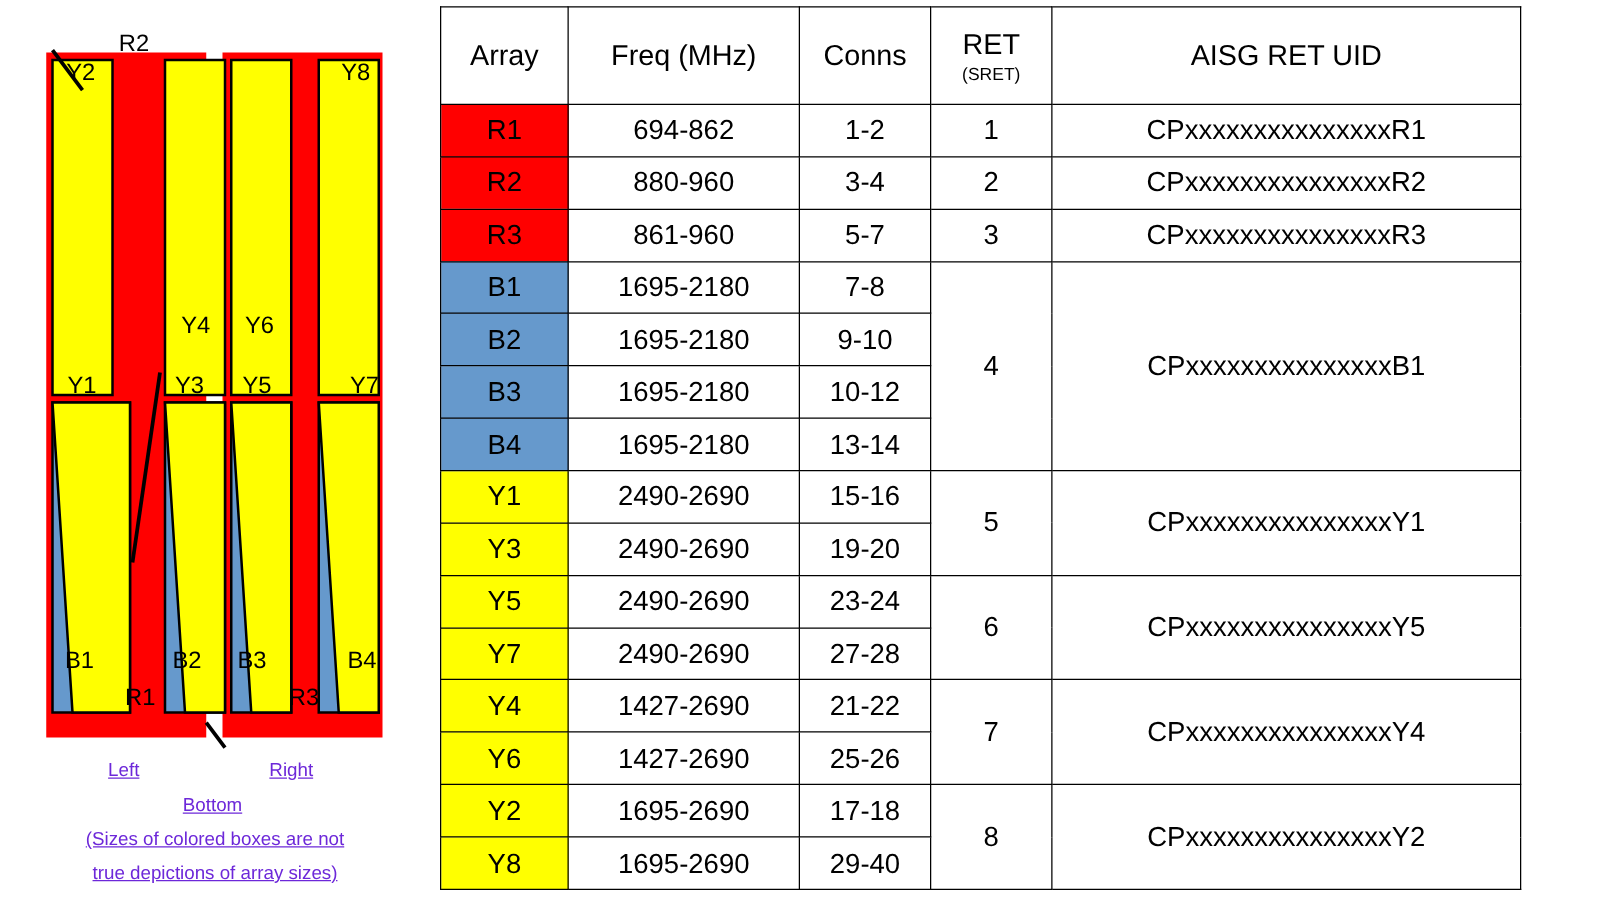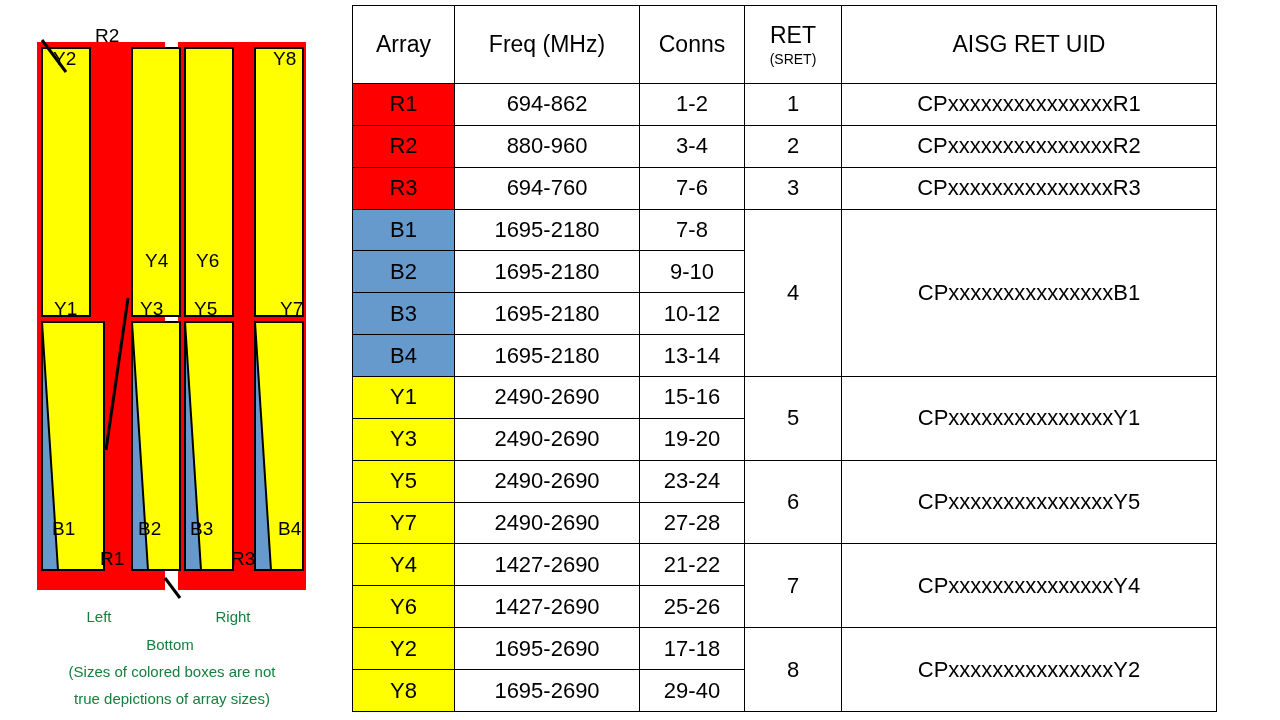--- a/index.html
+++ b/index.html
@@ -29,23 +29,24 @@
     position: absolute;
     font-size: 19px;
     color: #000;
     font-family: "Liberation Sans", sans-serif;
     white-space: nowrap;
   }
 
   .caption {
     position: absolute;
     font-size: 15px;
-    color: #15803d;
+    color: #6d28d9;
     text-align: center;
     white-space: nowrap;
+    text-decoration: underline;
   }
 
   
   #table-wrap {
     position: absolute;
     left: 352px; top: 5px;
     width: 809px; height: 707px;
   }
   table {
     border-collapse: collapse;
@@ -163,22 +164,22 @@
         </tr>
         <tr>
           <td class="arr c-red">R2</td>
           <td>880-960</td>
           <td>3-4</td>
           <td rowspan="1">2</td>
           <td rowspan="1">CPxxxxxxxxxxxxxxxR2</td>
         </tr>
         <tr>
           <td class="arr c-red">R3</td>
-          <td>694-760</td>
-          <td>7-6</td>
+          <td>861-960</td>
+          <td>5-7</td>
           <td rowspan="1">3</td>
           <td rowspan="1">CPxxxxxxxxxxxxxxxR3</td>
         </tr>
         <tr>
           <td class="arr c-blue">B1</td>
           <td>1695-2180</td>
           <td>7-8</td>
           <td rowspan="4">4</td>
           <td rowspan="4">CPxxxxxxxxxxxxxxxB1</td>
         </tr>

